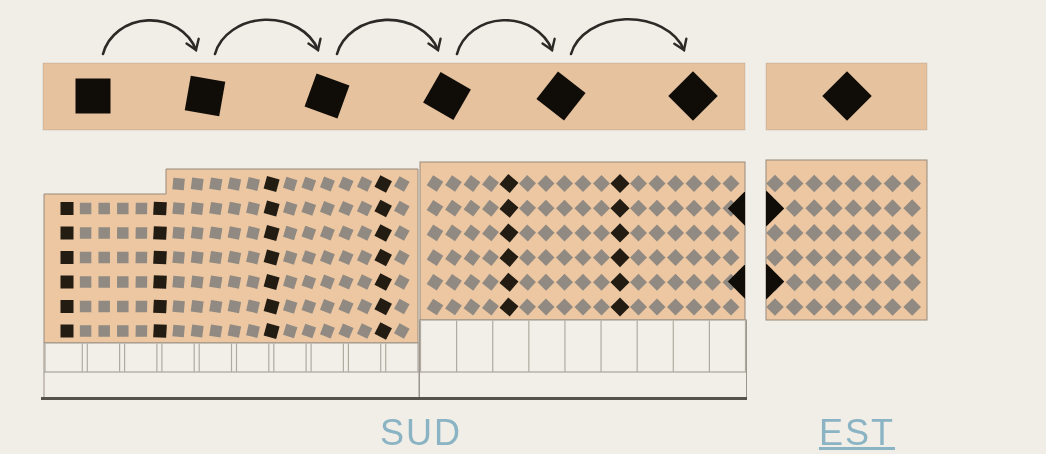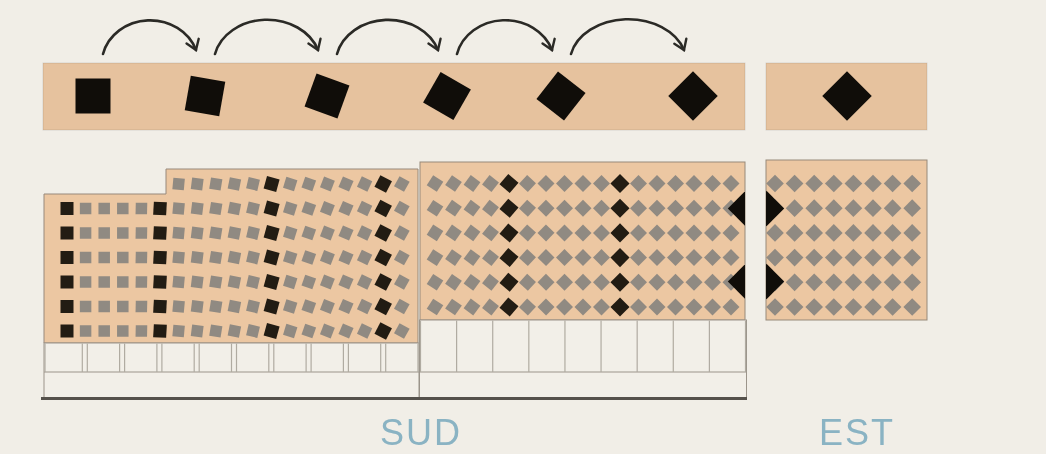--- a/index.html
+++ b/index.html
@@ -377,14 +377,14 @@
         <line x1="564.9444444444445" y1="320.5" x2="564.9444444444445" y2="372" stroke="#b0aba1" stroke-width="1.2"></line>
         <line x1="601.0555555555555" y1="320.5" x2="601.0555555555555" y2="372" stroke="#b0aba1" stroke-width="1.2"></line>
         <line x1="637.1666666666667" y1="320.5" x2="637.1666666666667" y2="372" stroke="#b0aba1" stroke-width="1.2"></line>
         <line x1="673.2777777777778" y1="320.5" x2="673.2777777777778" y2="372" stroke="#b0aba1" stroke-width="1.2"></line>
         <line x1="709.3888888888889" y1="320.5" x2="709.3888888888889" y2="372" stroke="#b0aba1" stroke-width="1.2"></line>
         <line x1="745.5" y1="320.5" x2="745.5" y2="372" stroke="#b0aba1" stroke-width="1.2"></line>
         <line x1="41" y1="398.5" x2="747" y2="398.5" stroke="#55514b" stroke-width="3"></line>
       </g>
   </svg>
   <div class="caption" id="cap-sud" style="color: rgb(138, 179, 195); left: 341px; top: 412px;">SUD</div>
-  <div class="caption" id="cap-est" style="color: rgb(138, 179, 195); left: 777px; top: 412px;">EST</div>
+  <div class="caption" id="cap-est" style="color: rgb(138, 179, 195); left: 777px; top: 412px; text-decoration: underline;">EST</div>
 </div>
 
 </body></html>

